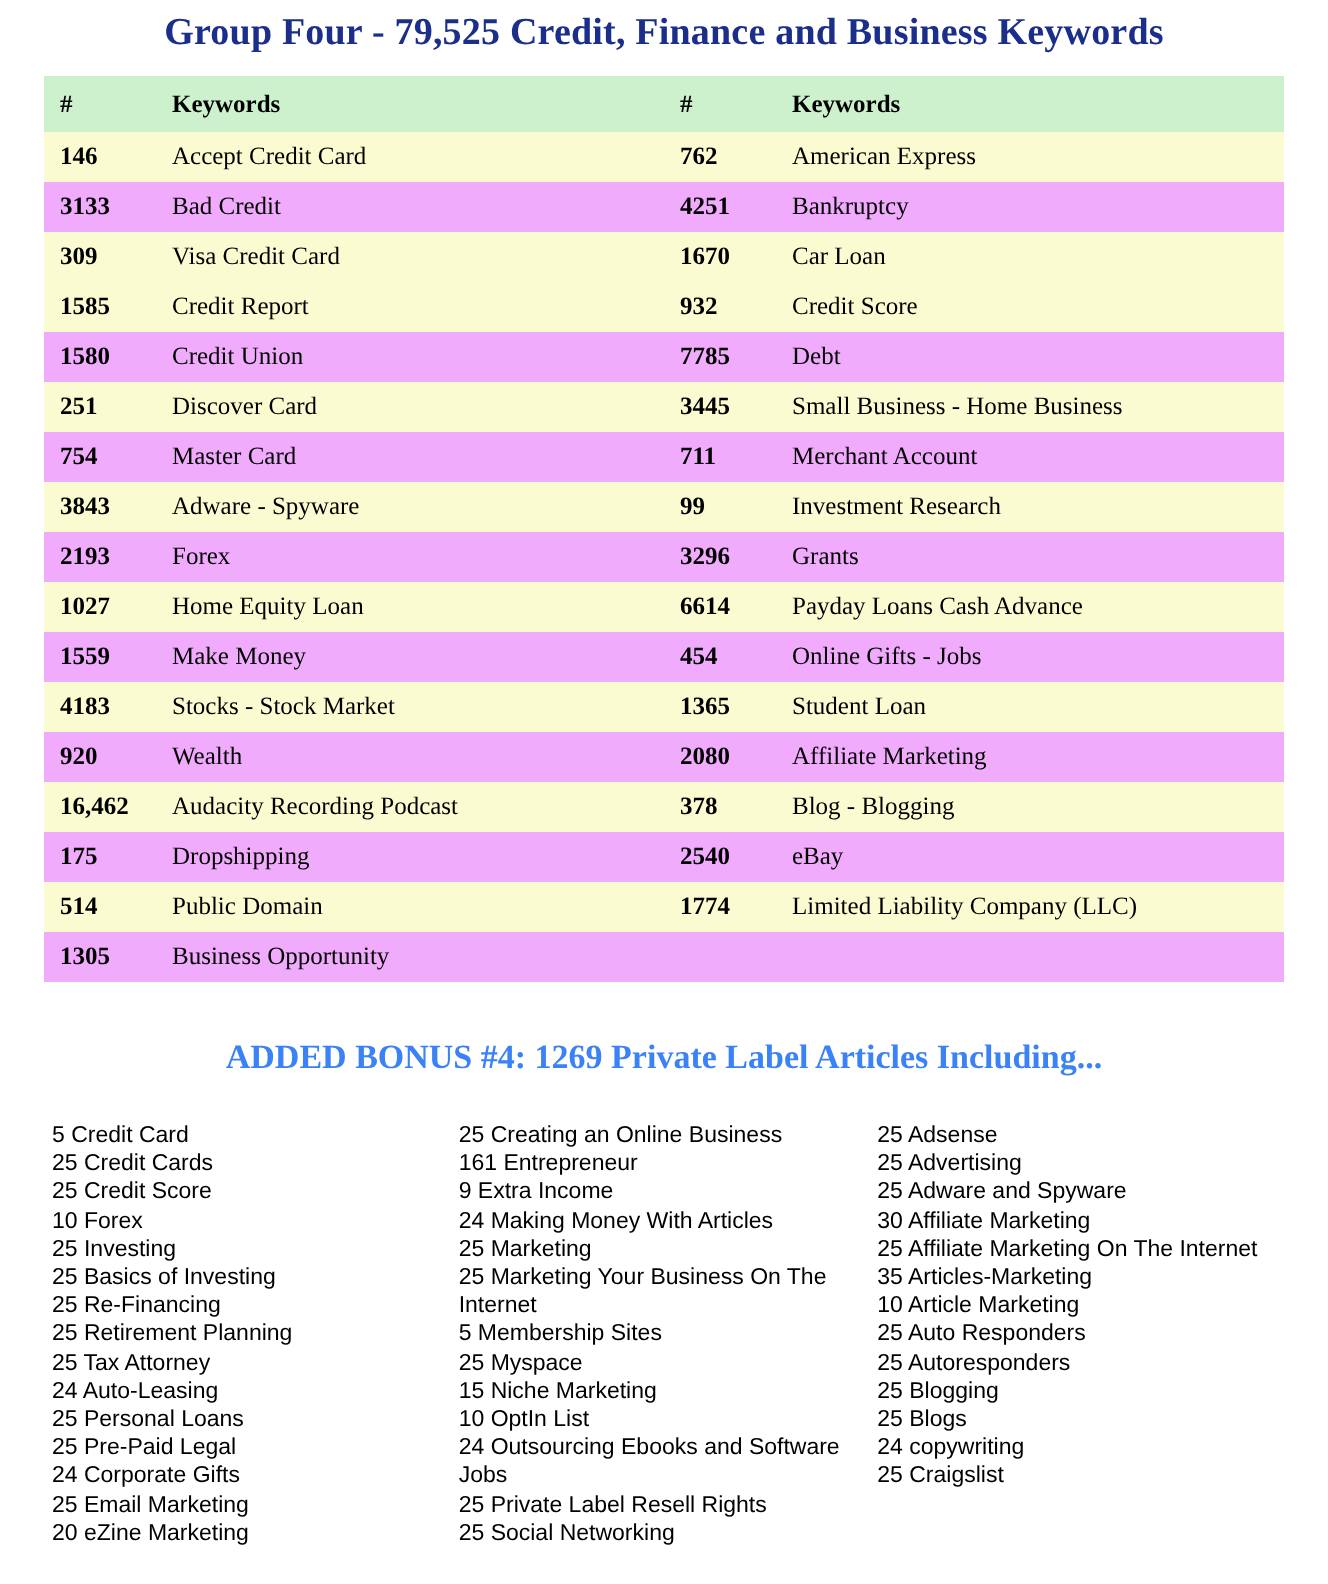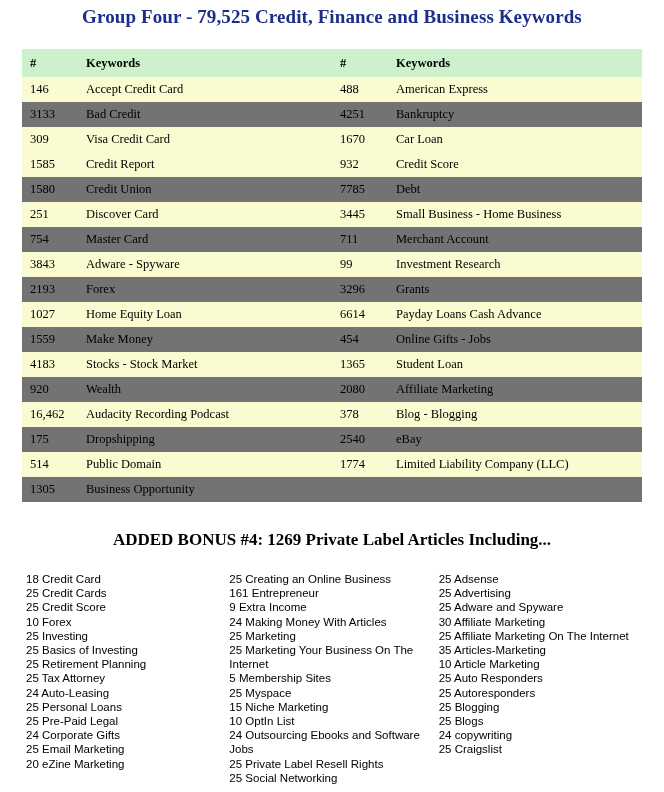--- a/index.html
+++ b/index.html
@@ -17,21 +17,21 @@
     min-height: 792px;
     position: relative;
     overflow: hidden;
   }
   .main-title {
     text-align: center;
     color: #1b2f8a;
     font-family: "Liberation Serif", serif;
     font-size: 19px;
     font-weight: bold;
-    padding: 6px 0 21px 0;
+    padding: 6px 0 10px 0;
     margin: 0;
     letter-spacing: 0.1px;
   }
   .kw-table-wrap {
     padding: 0 22px;
   }
   table.kw {
     border-collapse: collapse;
     width: 620px;
     table-layout: fixed;
@@ -49,36 +49,36 @@
   }
   table.kw td {
     font-family: "Liberation Serif", serif;
     font-size: 12.5px;
     padding: 5px 8px 5px 8px;
     vertical-align: middle;
     border: none;
     color: #000;
   }
   table.kw td.num {
-    font-weight: normal;
+    font-weight: bold;
   }
   tr.alt td {
     background: #fbfbd2;
   }
   tr.plain td {
-    background: #737373;
+    background: #f0abfc;
   }
   col.c1 { width: 56px; }
   col.c2 { width: 254px; }
   col.c3 { width: 56px; }
   col.c4 { width: 254px; }
 
   .bonus-title {
     text-align: center;
-    color: #000000;
+    color: #3b82f6;
     font-family: "Liberation Serif", serif;
     font-size: 17px;
     font-weight: bold;
     margin: 28px 0 22px 0;
   }
   .articles {
     display: flex;
     padding: 0 26px 0 26px;
     gap: 0;
   }
@@ -115,21 +115,21 @@
           <th>#</th>
           <th>Keywords</th>
           <th>#</th>
           <th>Keywords</th>
         </tr>
       </thead>
       <tbody id="kw-body">
           <tr class="alt">
             <td class="num">146</td>
             <td>Accept Credit Card</td>
-            <td class="num">488</td>
+            <td class="num">762</td>
             <td>American Express</td>
           </tr>
           <tr class="plain">
             <td class="num">3133</td>
             <td>Bad Credit</td>
             <td class="num">4251</td>
             <td>Bankruptcy</td>
           </tr>
           <tr class="alt">
             <td class="num">309</td>
@@ -222,26 +222,27 @@
             <td></td>
           </tr>
         </tbody>
     </table>
   </div>
 
   <h2 class="bonus-title">ADDED BONUS #4: 1269 Private Label Articles Including...</h2>
 
   <div class="articles">
     <div class="art-col one" id="art-col-0">
-        <div>18 Credit Card</div>
+        <div>5 Credit Card</div>
         <div>25 Credit Cards</div>
         <div>25 Credit Score</div>
         <div>10 Forex</div>
         <div>25 Investing</div>
         <div>25 Basics of Investing</div>
+        <div>25 Re-Financing</div>
         <div>25 Retirement Planning</div>
         <div>25 Tax Attorney</div>
         <div>24 Auto-Leasing</div>
         <div>25 Personal Loans</div>
         <div>25 Pre-Paid Legal</div>
         <div>24 Corporate Gifts</div>
         <div>25 Email Marketing</div>
         <div>20 eZine Marketing</div>
       </div>
     <div class="art-col two" id="art-col-1">

